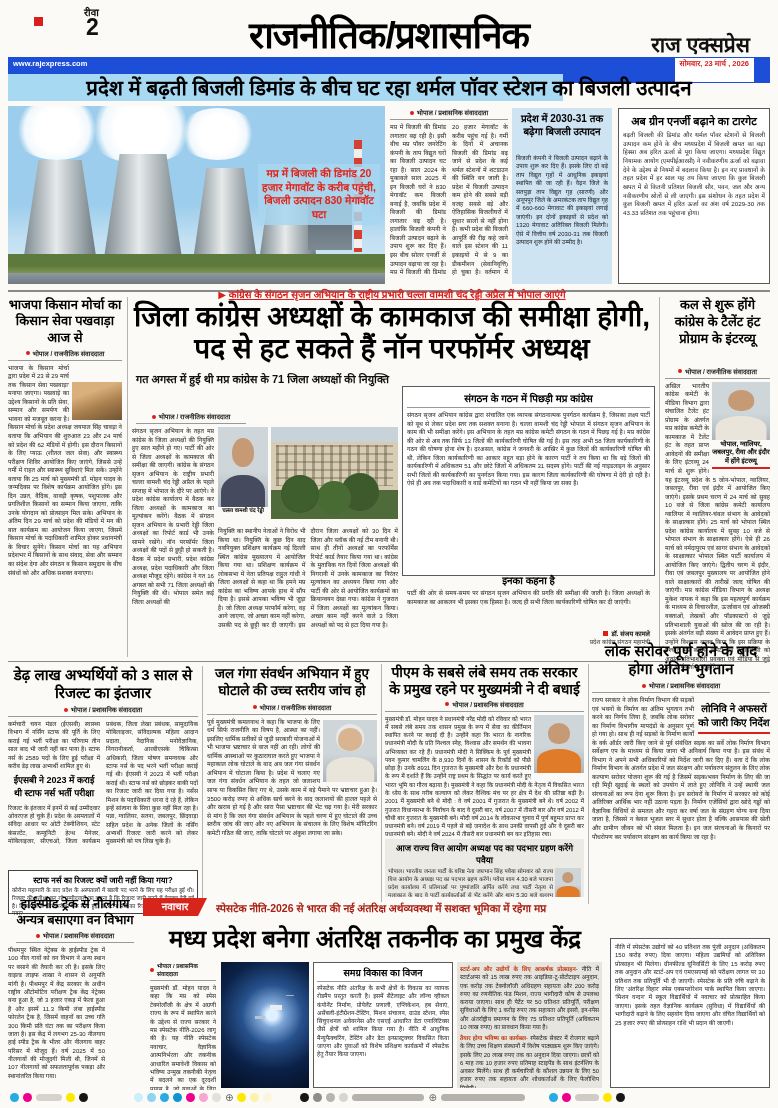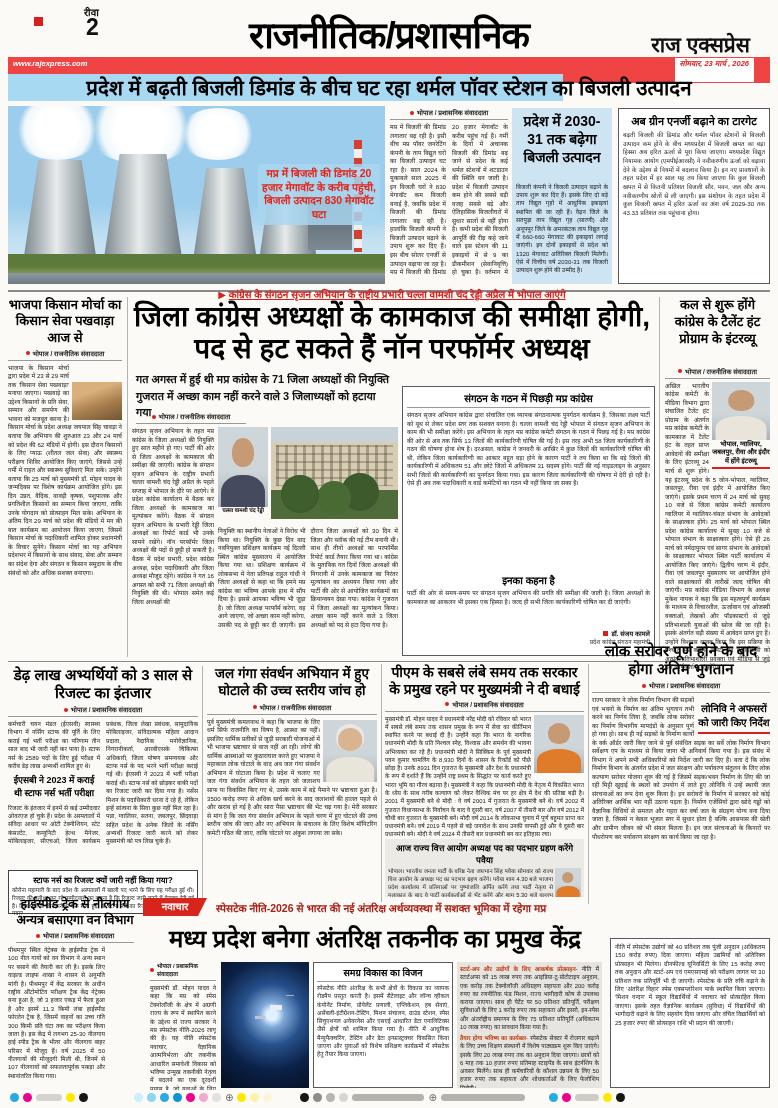--- a/index.html
+++ b/index.html
@@ -38,21 +38,21 @@
 </head>
 <body>
 
 <div class="page">
 
   <div class="abs" style="left:34px;top:17px;width:9px;height:9px;background:#d81f1c;"></div>
   <div class="abs" style="left:84px;top:5px;font-size:10px;font-weight:bold;">रीवा</div>
   <div class="abs" style="left:86px;top:14px;font-size:23px;font-weight:bold;">2</div>
   <div class="abs hd" style="left:0;right:0;top:8px;font-size:37px;letter-spacing:-1px;">राजनीतिक/प्रशासनिक</div>
   <div class="abs" style="right:28px;top:30px;font-size:21px;font-weight:bold;">राज एक्सप्रेस</div>
-  <div class="abs" style="left:8px;top:57px;width:762px;height:26px;background:#ef4444;font-style:italic;">
+  <div class="abs" style="left:8px;top:57px;width:762px;height:26px;background:#1d4ed8;">
     <div class="abs" style="left:5px;top:2px;font-size:7.5px;color:#fff;font-weight:bold;">www.rajexpress.com</div>
     <div class="abs" style="right:16px;top:1px;bottom:1px;background:#fff;padding:0 5px;font-size:7.5px;color:#d81f1c;font-weight:bold;line-height:11px;">सोमवार, 23 मार्च , 2026</div>
   </div>
 
   <div class="abs" style="left:8px;top:74px;width:762px;height:28px;">
     <div class="abs" style="left:0;top:0;width:555px;height:27px;background:#a8d9f2;"></div>
     <div class="abs hd" style="left:0;right:0;top:0;font-size:20.5px;line-height:27px;">प्रदेश में बढ़ती बिजली डिमांड के बीच घट रहा थर्मल पॉवर स्टेशन का बिजली उत्पादन</div>
   </div>
 
   <div class="abs sky" style="left:8px;top:106px;width:377px;height:178px;">
@@ -72,21 +72,21 @@
 
   <div class="abs" style="left:390px;top:108px;width:118px;height:176px;">
     <div class="byline">
         <span class="dot"></span>
         <span>भोपाल / प्रशासनिक संवाददाता</span>
       </div>
     <div class="bodytxt" style="column-count:2;column-gap:6px;height:156px;">मप्र में बिजली की डिमांड लगातार बढ़ रही है। इसी बीच मप्र पॉवर जनरेटिंग कंपनी के ताप विद्युत घरों का बिजली उत्पादन घट रहा है। साल 2024 के मुकाबले साल 2025 में इन बिजली घरों ने 830 मेगावॉट कम बिजली बनाई है, जबकि प्रदेश में बिजली की डिमांड लगातार बढ़ रही है। हालांकि बिजली कंपनी ने बिजली उत्पादन बढ़ाने के उपाय शुरू कर दिए हैं। इस बीच सोलर एनर्जी से उत्पादन बढ़ाया जा रहा है। मप्र में बिजली की डिमांड 20 हजार मेगावॉट के करीब पहुंच गई है। गर्मी के दिनों में अचानक बिजली की डिमांड बढ़ जाने से प्रदेश के कई थर्मल स्टेशनों में शटडाउन की स्थिति बन जाती है। प्रदेश में बिजली उत्पादन कम होने की सबसे बड़ी वजह सबसे बड़े और ऐतिहासिक बिजलीघरों में सुधार सालों से नहीं होना है। कभी प्रदेश की बिजली आपूर्ति की रीढ़ कहे जाने वाले इस स्टेशन की 11 इकाइयों में से 9 का डीकमीशन (सेवानिवृत्ति) हो चुका है। वर्तमान में केवल दो इकाइयां ही चल रही हैं और उनसे महज 500 मेगावाट बिजली उत्पादन हो पा रहा है। थर्मल पावर स्टेशन का शुभारंभ 1960 के दशक में हुआ था। उस समय यह मप्र का सबसे बड़ा और प्रतिष्ठित ताप विद्युत गृह माना जाता था। अपने पूरे सेवाकाल में इसने प्रदेश को भरपूर बिजली दी।</div>
   </div>
 
   <div class="abs" style="left:512px;top:108px;width:100px;height:176px;background:#cfe4f3;padding:4px;box-sizing:border-box;">
-    <div class="hd" style="font-size:14px;line-height:1.3;margin-bottom:16px;">प्रदेश में 2030-31 तक बढ़ेगा बिजली उत्पादन</div>
+    <div class="hd" style="font-size:10px;line-height:1.3;margin-bottom:16px;">प्रदेश में 2030-31 तक बढ़ेगा बिजली उत्पादन</div>
     <div class="bodytxt" style="font-size:6px;height:124px;">बिजली कंपनी ने बिजली उत्पादन बढ़ाने के उपाय शुरू कर दिए हैं। इसके लिए दो बड़े ताप विद्युत गृहों में आधुनिक इकाइयां स्थापित की जा रही हैं। वैढ़न जिले के सतपुड़ा ताप विद्युत गृह (सारणी) और अनूपपुर जिले के अमरकंटक ताप विद्युत गृह में 660-660 मेगावाट की इकाइयां लगाई जाएंगी। इन दोनों इकाइयों से प्रदेश को 1320 मेगावाट अतिरिक्त बिजली मिलेगी। ऐसे में वित्तीय वर्ष 2030-31 तक बिजली उत्पादन शुरू होने की उम्मीद है।</div>
   </div>
 
   <div class="abs boxed" style="left:618px;top:108px;width:152px;height:176px;padding:4px;">
     <div class="hd" style="font-size:11px;margin-bottom:3px;">अब ग्रीन एनर्जी बढ़ाने का टारगेट</div>
     <div class="bodytxt" style="font-size:6.2px;height:148px;">बढ़ती बिजली की डिमांड और थर्मल पॉवर स्टेशनों से बिजली उत्पादन कम होने के बीच मध्यप्रदेश में बिजली खपत का बड़ा हिस्सा अब हरित ऊर्जा से पूरा किया जाएगा। मध्यप्रदेश विद्युत नियामक आयोग (एमपीईआरसी) ने नवीकरणीय ऊर्जा को बढ़ावा देने के उद्देश्य से नियमों में बदलाव किया है। इन नए प्रावधानों के तहत प्रदेश में हर साल यह तय किया जाएगा कि कुल बिजली खपत में से कितनी प्रतिशत बिजली सौर, पवन, जल और अन्य नवीकरणीय स्रोतों से ली जाएगी। इस संशोधन के तहत प्रदेश में कुल बिजली खपत में हरित ऊर्जा का अंश वर्ष 2029-30 तक 43.33 प्रतिशत तक पहुंचाना होगा।</div>
   </div>
 
   <div class="abs rule" style="left:8px;top:290px;width:762px;height:2px;"></div>
 
@@ -103,21 +103,20 @@
   </div>
 
   <div class="abs vrule" style="left:127px;top:297px;width:1px;height:360px;"></div>
 
   <div class="abs hd" style="left:132px;top:301px;width:520px;font-size:28px;line-height:1.14;">जिला कांग्रेस अध्यक्षों के कामकाज की समीक्षा होगी, पद से हट सकते हैं नॉन परफॉर्मर अध्यक्ष</div>
   <div class="abs" style="left:134px;top:287px;width:516px;text-align:center;font-size:10px;font-weight:bold;color:#d81f1c;white-space:nowrap;overflow:hidden;">
     <span>▶ </span><span style="text-decoration:underline;">कांग्रेस के संगठन सृजन अभियान के राष्ट्रीय प्रभारी चल्ला वामशी चंद रेड्डी अप्रैल में भोपाल आएंगे</span>
   </div>
   <div class="abs" style="left:136px;top:371px;width:258px;font-weight:bold;font-size:11px;line-height:1.5;color:#111;">
     <div>गत अगस्त में हुई थी मप्र कांग्रेस के 71 जिला अध्यक्षों की नियुक्ति</div>
-    <div>गुजरात में अच्छा काम नहीं करने वाले 3 जिलाध्यक्षों को हटाया गया</div>
   </div>
   <div class="abs" style="left:136px;top:412px;width:110px;">
     <div class="byline">
         <span class="dot"></span>
         <span>भोपाल / राजनीतिक संवाददाता</span>
       </div>
   </div>
 
   <div class="abs" style="left:132px;top:427px;width:266px;height:229px;display:flex;gap:4px;">
     <div class="bodytxt" style="width:82px;flex:0 0 auto;height:229px;">संगठन सृजन अभियान के तहत मप्र कांग्रेस के जिला अध्यक्षों की नियुक्ति हुए सात महीने हो गए। पार्टी की ओर से जिला अध्यक्षों के कामकाज की समीक्षा की जाएगी। कांग्रेस के संगठन सृजन अभियान के राष्ट्रीय प्रभारी चल्ला वामशी चंद रेड्डी अप्रैल के पहले सप्ताह में भोपाल के दौरे पर आएंगे। वे प्रदेश कांग्रेस कार्यालय में बैठक कर जिला अध्यक्षों के कामकाज का मूल्यांकन करेंगे। बैठक में संगठन सृजन अभियान के प्रभारी रेड्डी जिला अध्यक्षों का रिपोर्ट कार्ड भी उनके सामने रखेंगे। नॉन परफॉर्मर जिला अध्यक्षों की पदों से छुट्टी हो सकती है। बैठक में प्रदेश प्रभारी, प्रदेश कांग्रेस अध्यक्ष, प्रदेश पदाधिकारी और जिला अध्यक्ष मौजूद रहेंगे। कांग्रेस ने गत 16 अगस्त को सभी 71 जिला अध्यक्षों की नियुक्ति की थी। भोपाल समेत कई जिला अध्यक्षों की</div>
@@ -126,21 +125,21 @@
         <div style="width:50px;flex:0 0 auto;">
           <div class="person p-dark" style="width:50px;height:80px;"></div>
           <div class="hd" style="font-size:5.5px;line-height:1.3;">चल्ला वामशी चंद रेड्डी</div>
         </div>
         <div class="bldg" style="flex:1;height:92px;"></div>
       </div>
       <div class="bodytxt" style="column-count:2;column-gap:5px;height:128px;margin-top:3px;">नियुक्ति का स्थानीय नेताओं ने विरोध भी किया था। नियुक्ति के कुछ दिन बाद नवनियुक्त प्रशिक्षण कार्यक्रम नई दिल्ली स्थित कांग्रेस मुख्यालय में आयोजित किया गया था। प्रशिक्षण कार्यक्रम में लोकसभा में नेता प्रतिपक्ष राहुल गांधी ने जिला अध्यक्षों से कहा था कि हमने मप्र कांग्रेस का भविष्य आपके हाथ में सौंप दिया है। इससे आपका भविष्य भी जुड़ा है। जो जिला अध्यक्ष परफॉर्म करेगा, वह आगे जाएगा, जो अच्छा काम नहीं करेगा, उसकी पद से छुट्टी कर दी जाएगी। इस दौरान जिला अध्यक्षों को 30 दिन में जिला और ब्लॉक की नई टीम बनानी थी। साथ ही तीनों अध्यक्षों का परफॉर्मेंस रिपोर्ट कार्ड तैयार किया गया था। कांग्रेस के मुताबिक गत दिनों जिला अध्यक्षों की निगरानी में उनके कामकाज का निरंतर मूल्यांकन का अध्ययन किया गया और पार्टी की ओर से आयोजित कार्यक्रमों का क्रियान्वयन देखा गया। कांग्रेस ने गुजरात में जिला अध्यक्षों का मूल्यांकन किया। अच्छा काम नहीं करने वाले 3 जिला अध्यक्षों को पद से हटा दिया गया है।</div>
     </div>
   </div>
 
-  <div class="abs boxed" style="left:402px;top:386px;width:253px;height:270px;padding:4px;">
+  <div class="abs boxed" style="left:402px;top:386px;width:253px;height:190px;padding:4px;">
     <div class="hd" style="font-size:10px;border-bottom:1px solid #999;padding-bottom:2px;margin-bottom:3px;">संगठन के गठन में पिछड़ी मप्र कांग्रेस</div>
     <div class="bodytxt" style="height:158px;">संगठन सृजन अभियान कांग्रेस द्वारा संचालित एक व्यापक संगठनात्मक पुनर्गठन कार्यक्रम है, जिसका लक्ष्य पार्टी को बूथ से लेकर प्रदेश स्तर तक सशक्त बनाना है। चल्ला वामशी चंद रेड्डी भोपाल में संगठन सृजन अभियान के काम की भी समीक्षा करेंगे। इस अभियान के तहत मप्र कांग्रेस कमेटी संगठन के गठन में पिछड़ गई है। मप्र कांग्रेस की ओर से अब तक सिर्फ 13 जिलों की कार्यकारिणी घोषित की गई है। इस तरह अभी 58 जिला कार्यकारिणी के गठन की घोषणा होना शेष है। दरअसल, कांग्रेस ने जनवरी के आखिर में कुछ जिलों की कार्यकारिणी घोषित की थी, लेकिन जिला कार्यकारिणी का आकार बहुत बड़ा होने के कारण पार्टी ने तय किया था कि बड़े जिलों की कार्यकारिणी में अधिकतम 51 और छोटे जिलों में अधिकतम 31 सदस्य होंगे। पार्टी की नई गाइडलाइन के अनुसार सभी जिलों की कार्यकारिणी का पुनर्गठन किया गया। इस कारण जिला कार्यकारिणी की घोषणा में देरी हो रही है। ऐसे ही अब तक पदाधिकारी व वार्ड कमेटियों का गठन भी नहीं किया जा सका है।</div>
     <div class="hd" style="font-size:10px;margin:4px 0 2px;">इनका कहना है</div>
     <div class="bodytxt" style="height:38px;">पार्टी की ओर से समय-समय पर संगठन सृजन अभियान की प्रगति की समीक्षा की जाती है। जिला अध्यक्षों के कामकाज का आकलन भी इसका एक हिस्सा है। जल्द ही सभी जिला कार्यकारिणी घोषित कर दी जाएंगी।</div>
     <div style="text-align:right;font-size:6.5px;font-weight:bold;margin-top:2px;">
       <span style="display:inline-block;width:5px;height:5px;background:#d81f1c;margin-right:3px;"></span><span>डॉ. संजय कामले</span>
     </div>
     <div style="text-align:right;font-size:6px;color:#333;">प्रदेश कांग्रेस संगठन महामंत्री</div>
   </div>
 

